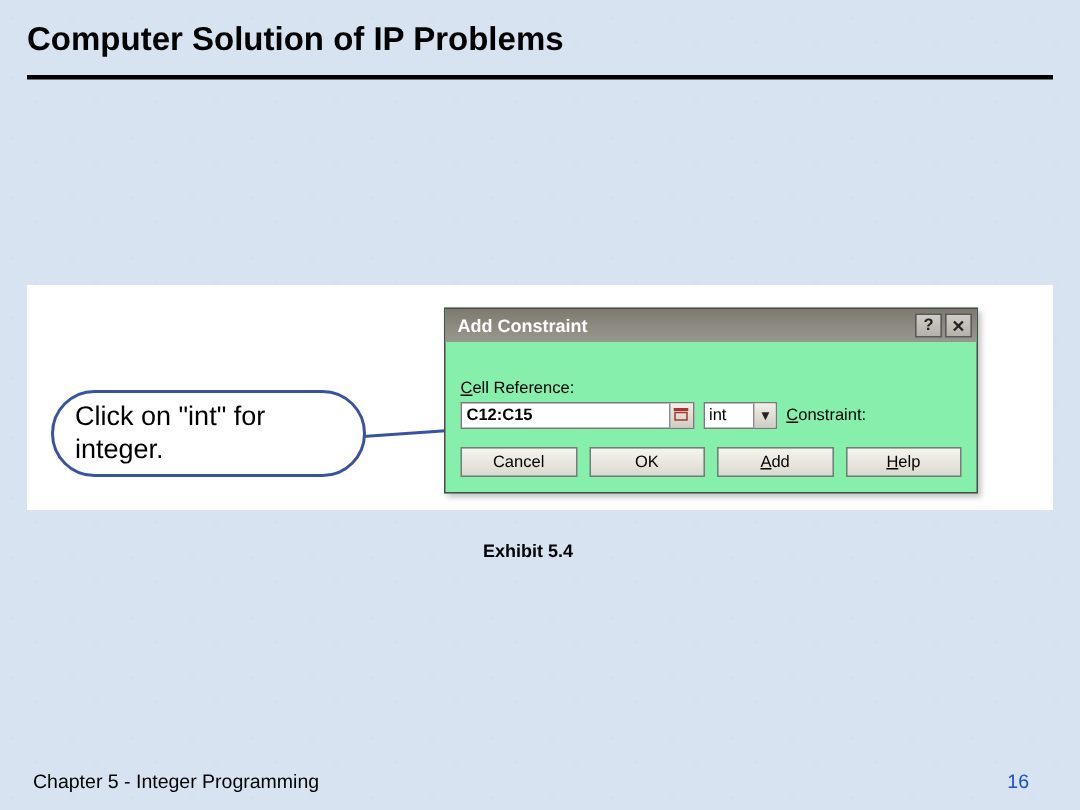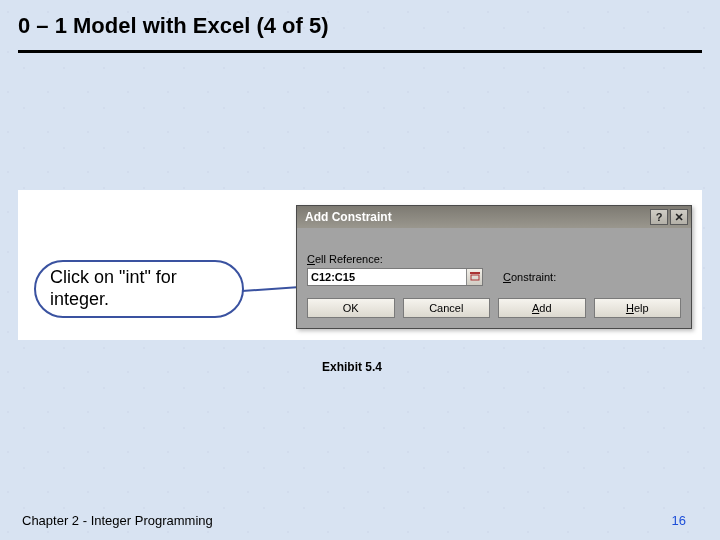--- a/index.html
+++ b/index.html
@@ -58,22 +58,22 @@
     width: 176px;
     height: 2px;
     background: #3a52a0;
     transform-origin: left center;
     transform: rotate(-4deg);
   }
   .dialog {
     position: absolute;
     left: 278px;
     top: 15px;
-    width: 396px;
-    background: #a3a3a3;
+    width: 356px;
+    background: #86efac;
     border: 1px solid #4a4a4a;
     box-shadow: 2px 2px 4px rgba(0,0,0,0.25);
     font-family: Tahoma, Arial, sans-serif;
     font-size: 11px;
   }
   .titlebar {
     background: linear-gradient(#7d7a72, #9a978e);
     color: #fff;
     font-weight: bold;
     height: 22px;
@@ -95,21 +95,21 @@
     color: #222;
     font-size: 11px;
     font-weight: bold;
   }
   .dialog-body {
     padding: 8px 10px 10px 10px;
   }
   .field-row {
     display: flex;
     align-items: flex-end;
-    gap: 14px;
+    gap: 0;
   }
   .field-col { display: flex; flex-direction: column; }
   .col-ref { width: 176px; }
   .col-op  { width: 56px; margin-left: 6px; }
   .col-con { width: 132px; margin-left: 6px; margin-top: 35px; }
   .field-label {
     color: #000;
     font-size: 11px;
     margin-bottom: 3px;
     white-space: nowrap;
@@ -194,21 +194,21 @@
     bottom: 12px;
     right: 34px;
     font-size: 13px;
     color: #1d4ed8;
   }
 </style>
 </head>
 <body>
 
 <div class="slide-title">
-  <div>0 – 1 Model with Excel (4 of 5)</div>
+  <div>Computer Solution of IP Problems</div>
 </div>
 <hr class="title-rule">
 
 <div class="figure-area">
 
   <div class="callout">
     <span>Click on "int" for integer.</span>
   </div>
   <div class="callout-line"></div>
 
@@ -231,44 +231,51 @@
             <span class="input-text">C12:C15</span>
             <span class="pick-btn">
               <svg viewBox="0 0 10 10">
                   <rect x="1" y="3" width="8" height="5" fill="none" stroke="#a33" stroke-width="1"></rect>
                   <rect x="0" y="0" width="10" height="2" fill="#a33"></rect>
                 </svg>
             </span>
           </div>
         </div>
 
+        <div class="field-col col-op">
+          <div class="field-label">&nbsp;</div>
+          <div class="select-wrap">
+            <span class="select-text">int</span>
+            <span class="select-arrow">▼</span>
+          </div>
+        </div>
 
         <div class="field-col col-con">
           <div class="field-label"><span class="u">C</span><span>onstraint:</span></div>
         </div>
 
       </div>
 
       <div class="button-row">
         <div class="dlg-btn">
+            <span>Cancel</span>
+          </div>
+        <div class="dlg-btn">
             <span>OK</span>
-          </div>
-        <div class="dlg-btn">
-            <span>Cancel</span>
           </div>
         <div class="dlg-btn">
             <span class="u">A</span>
             <span>dd</span>
           </div>
         <div class="dlg-btn">
             <span class="u">H</span>
             <span>elp</span>
           </div>
       </div>
     </div>
   </div>
 
 </div>
 
 <div class="exhibit-caption">Exhibit 5.4</div>
 
-<div class="footer-left">Chapter 2 - Integer Programming</div>
+<div class="footer-left">Chapter 5 - Integer Programming</div>
 <div class="footer-right">16</div>
 
 </body></html>

